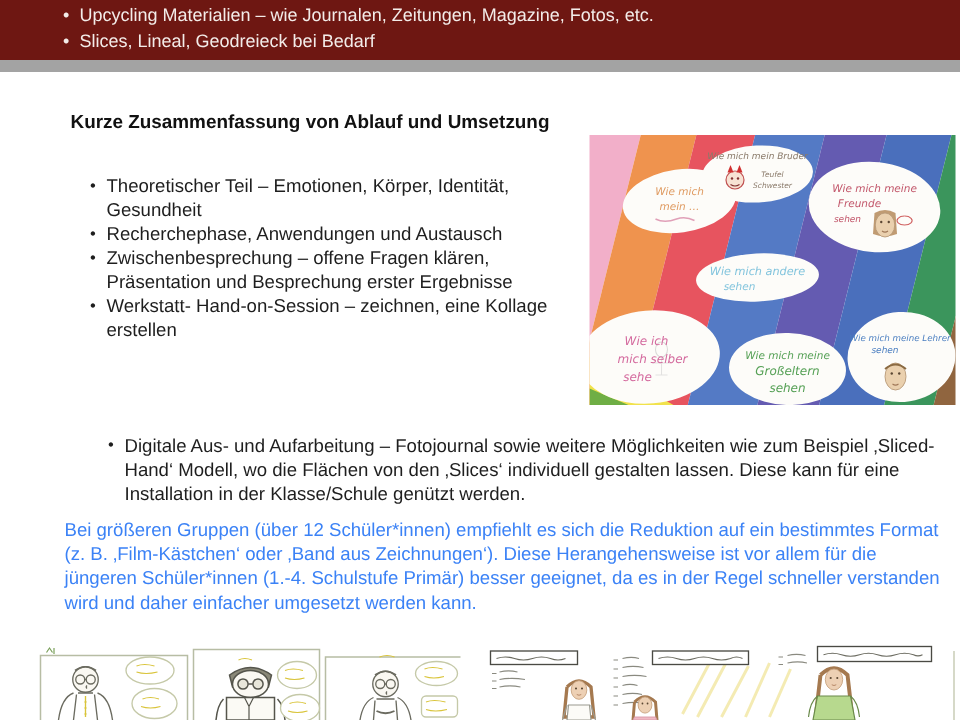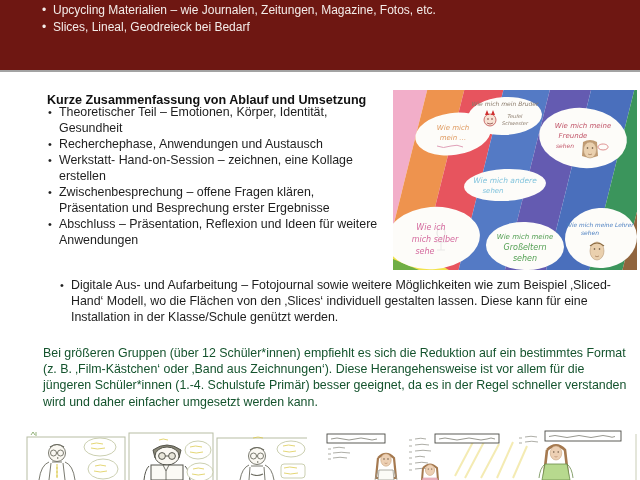--- a/index.html
+++ b/index.html
@@ -2,43 +2,43 @@
 <html><head>
 <meta charset="utf-8">
 <style>
   html,body{margin:0;padding:0;}
   body{
     width:640px;height:480px;overflow:hidden;position:relative;
     background:#ffffff;font-family:"Liberation Sans",sans-serif;
   }
   
   .banner{
-    position:absolute;left:0;top:0;width:640px;height:72px;
-    background:#6e1712;border-bottom:2px solid #a3a3a3;box-sizing:border-box;
+    position:absolute;left:0;top:0;width:640px;height:48px;
+    background:#6e1712;border-bottom:8px solid #a3a3a3;box-sizing:border-box;
   }
   .banner ul{list-style:none;margin:0;padding:2px 0 0 42px;}
   .banner li{
     position:relative;padding-left:11px;color:#f3ece9;
     font-size:12px;line-height:17px;
   }
   .banner li::before{content:"•";position:absolute;left:0;top:0;}
   
   .summary-title{
-    position:absolute;left:47px;top:93px;font-size:12.6px;font-weight:bold;color:#111;
-  }
-  ul.blist{list-style:none;margin:0;padding:0;}
+    position:absolute;left:47px;top:74px;font-size:12.6px;font-weight:bold;color:#111;
+  }
+  ul.blist{list-style:none;margin:12px;padding:0;}
   .blist li{
     position:relative;padding-left:12px;font-size:12.4px;line-height:16px;color:#1e1e1e;
   }
   .blist li::before{content:"•";position:absolute;left:1px;top:0;font-size:11px;color:#1e1e1e;}
   .bullets{position:absolute;left:47px;top:104px;width:334px;}
   .wide-bullet{position:absolute;left:59px;top:277px;width:577px;}
   .note-para{
     position:absolute;left:43px;top:345px;width:587px;
-    font-size:12.4px;line-height:16.2px;color:#14532d;
+    font-size:12.4px;line-height:16.2px;color:#3b82f6;
   }
   
   .collage{position:absolute;left:393px;top:90px;width:244px;height:180px;}
   .bubble-txt{
     font-family:"DejaVu Sans",sans-serif;font-style:italic;
   }
   
   .sketch-left{position:absolute;left:25px;top:430px;width:282px;height:50px;}
   .sketch-right{position:absolute;left:323px;top:428px;width:317px;height:52px;}
 </style>
@@ -51,23 +51,22 @@
     <li>Slices, Lineal, Geodreieck bei Bedarf</li>
   </ul>
 </div>
 
 <div class="summary-title">Kurze Zusammenfassung von Ablauf und Umsetzung</div>
 
 <div class="bullets">
   <ul class="blist">
     <li>Theoretischer Teil – Emotionen, Körper, Identität, Gesundheit</li>
     <li>Recherchephase, Anwendungen und Austausch</li>
+    <li>Zwischenbesprechung – offene Fragen klären, Präsentation und Besprechung erster Ergebnisse</li>
     <li>Werkstatt- Hand-on-Session – zeichnen, eine Kollage erstellen</li>
-    <li>Zwischenbesprechung – offene Fragen klären, Präsentation und Besprechung erster Ergebnisse</li>
-    <li>Abschluss – Präsentation, Reflexion und Ideen für weitere Anwendungen</li>
   </ul>
 </div>
 
 <div class="wide-bullet">
   <ul class="blist">
     <li>Digitale Aus- und Aufarbeitung – Fotojournal sowie weitere Möglichkeiten wie zum Beispiel ‚Sliced-Hand‘ Modell, wo die Flächen von den ‚Slices‘ individuell gestalten lassen. Diese kann für eine Installation in der Klasse/Schule genützt werden.</li>
   </ul>
 </div>
 
 <div class="note-para">Bei größeren Gruppen (über 12 Schüler*innen) empfiehlt es sich die Reduktion auf ein bestimmtes Format (z. B. ‚Film-Kästchen‘ oder ‚Band aus Zeichnungen‘). Diese Herangehensweise ist vor allem für die jüngeren Schüler*innen (1.-4. Schulstufe Primär) besser geeignet, da es in der Regel schneller verstanden wird und daher einfacher umgesetzt werden kann.</div>

